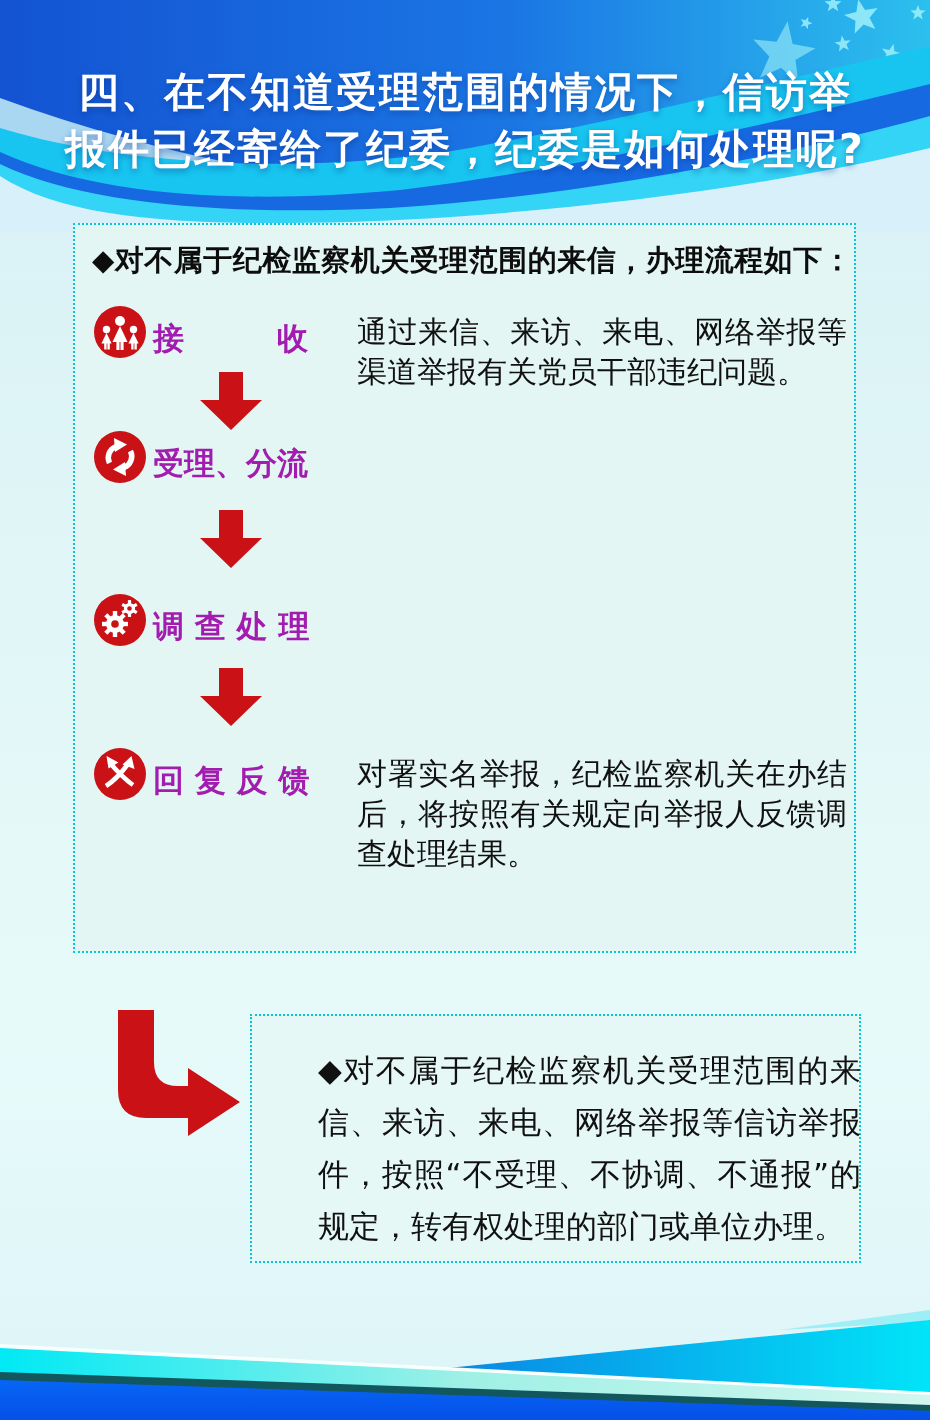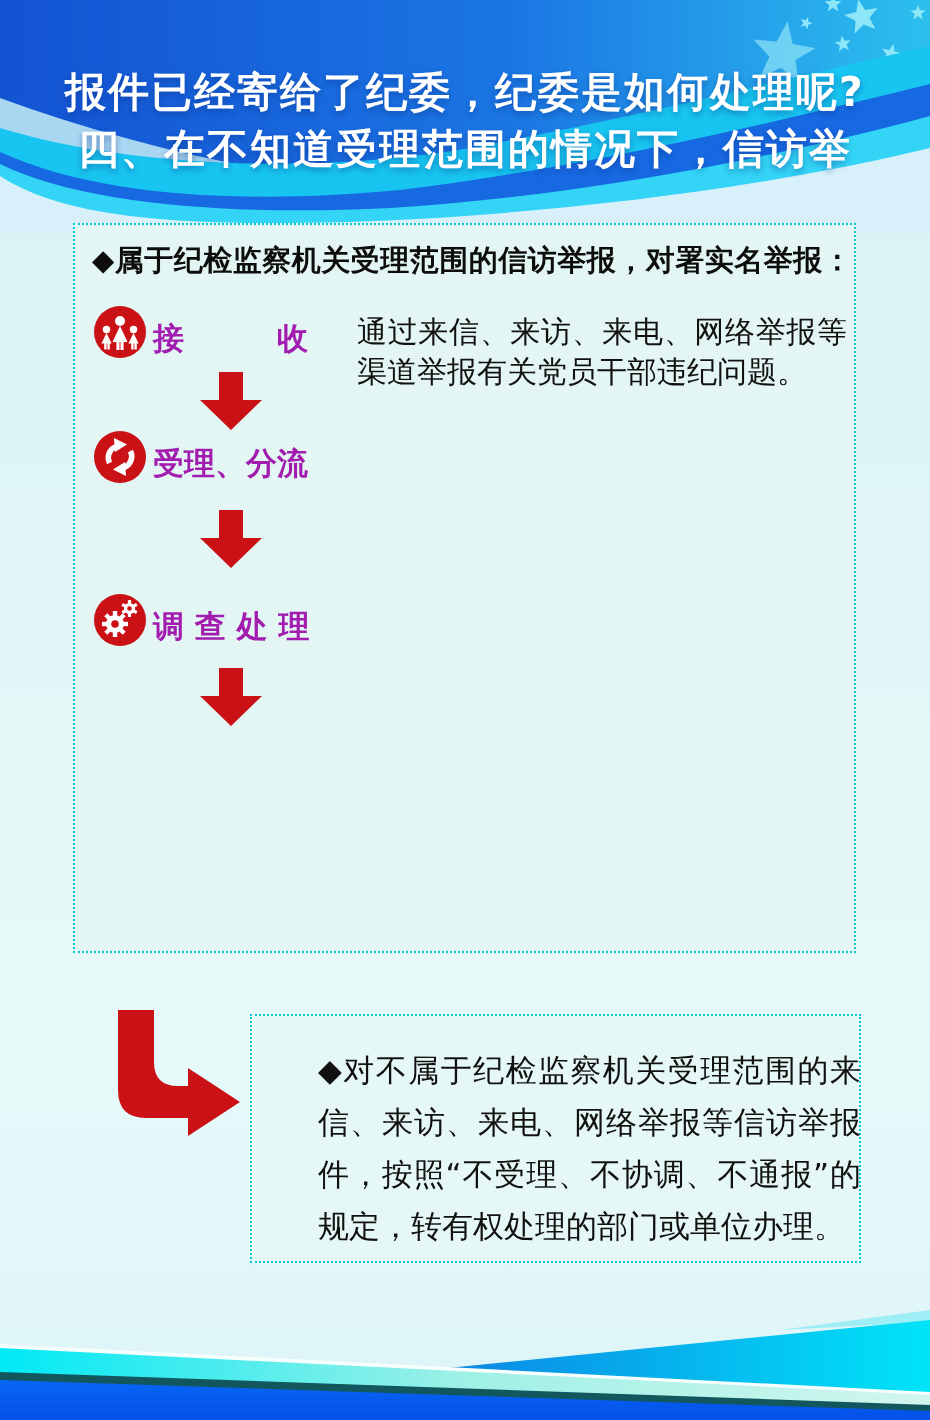--- a/index.html
+++ b/index.html
@@ -87,26 +87,26 @@
       <use href="#star" transform="translate(924,76) scale(0.75)"></use>
     </g>
     <path d="M0,98 C150,152 300,186 460,184 C630,180 800,138 930,92 L930,232 L0,232 Z" fill="#a9d7f1"></path>
     <path d="M930,46 C780,80 640,116 470,148 C320,174 130,168 0,128 L0,232 L930,232 Z" fill="#18c5f0"></path>
     <path d="M930,84 C760,126 580,168 400,190 C250,204 100,198 0,152 L0,232 L930,232 Z" fill="#1769e2"></path>
     <path d="M930,116 C760,162 560,198 390,208 C250,215 90,208 0,164 L0,232 L930,232 Z" fill="#33d4f5"></path>
     <path d="M930,148 C740,194 520,216 350,222 C200,226 70,222 0,176 L0,232 L930,232 Z" fill="#d7f0f9"></path>
   </svg>
 
   <div class="page-title">
+    <div>四、在不知道受理范围的情况下，信访举</div>
     <div>报件已经寄给了纪委，纪委是如何处理呢?</div>
-    <div>四、在不知道受理范围的情况下，信访举</div>
   </div>
 
   <div class="panel process-panel">
-    <div class="panel-heading">◆属于纪检监察机关受理范围的信访举报，对署实名举报：</div>
+    <div class="panel-heading">◆对不属于纪检监察机关受理范围的来信，办理流程如下：</div>
 
     <div class="step" style="top:81px">
       <svg class="step-icon" width="52" height="52" viewBox="0 0 52 52">
         <circle cx="26" cy="26" r="26" fill="#c91116"></circle>
         <g fill="#ffffff">
           <circle cx="26" cy="15" r="5"></circle>
           <path d="M26,20 L33.5,36 L18.5,36 Z"></path>
           <rect x="22.4" y="35" width="3.1" height="9"></rect>
           <rect x="26.5" y="35" width="3.1" height="9"></rect>
           <circle cx="12.5" cy="23.5" r="3.7"></circle>
@@ -176,20 +176,35 @@
           <circle r="2.3" fill="#c91116"></circle>
         </g>
       </svg>
       <span class="step-label">调 查 处 理</span>
     </div>
 
     <svg class="down-arrow" style="top:443px" width="62" height="58" viewBox="0 0 62 58">
       <polygon points="19,0 43,0 43,28 62,28 31,58 0,28 19,28" fill="#c91116"></polygon>
     </svg>
 
+    <div class="step" style="top:523px">
+      <svg class="step-icon" width="52" height="52" viewBox="0 0 52 52">
+        <circle cx="26" cy="26" r="26" fill="#c91116"></circle>
+        <g stroke="#ffffff" stroke-width="4.6" fill="none">
+          <path d="M12,38 C20,33 28,24 34,16"></path>
+          <path d="M39,37 C32,32 22,22 16,15"></path>
+        </g>
+        <g fill="#ffffff">
+          <polygon points="37.5,8 40.5,21 28.5,16.5"></polygon>
+          <polygon points="12.5,8 24.5,14.5 14.5,20.5"></polygon>
+        </g>
+      </svg>
+      <span class="step-label">回 复 反 馈</span>
+      <span class="step-desc">对署实名举报，纪检监察机关在办结后，将按照有关规定向举报人反馈调查处理结果。</span>
+    </div>
   </div>
 
   <svg class="branch-arrow" width="145" height="140" viewBox="0 0 145 140">
     <path d="M18,0 L54,0 L54,52 Q54,76 78,76 L88,76 L88,58 L140,92 L88,126 L88,108 L46,108 Q18,108 18,80 Z" fill="#c91116"></path>
   </svg>
 
   <div class="panel note-panel">
     <div class="note-text">◆对不属于纪检监察机关受理范围的来信、来访、来电、网络举报等信访举报件，按照“不受理、不协调、不通报”的规定，转有权处理的部门或单位办理。</div>
   </div>
 

